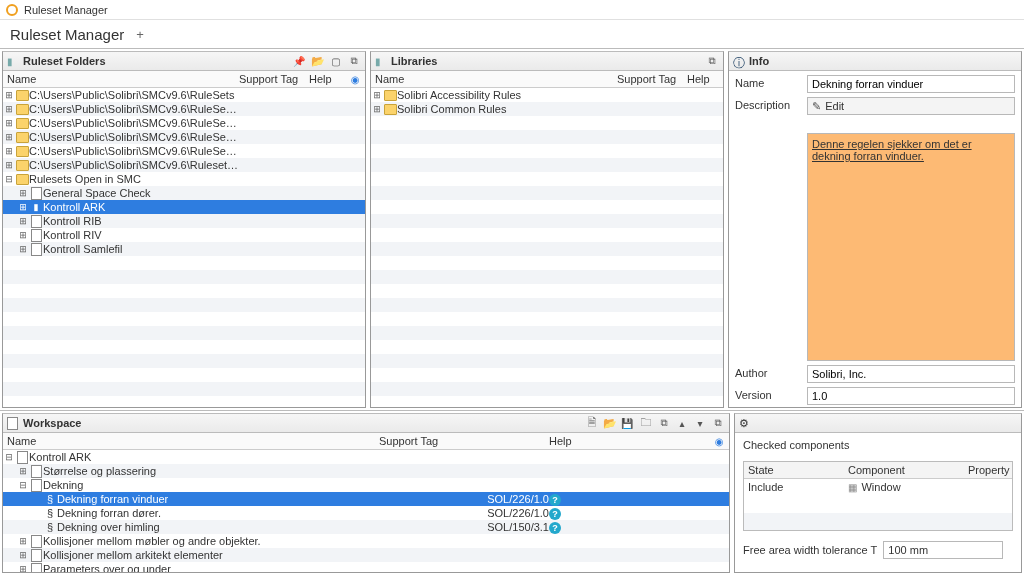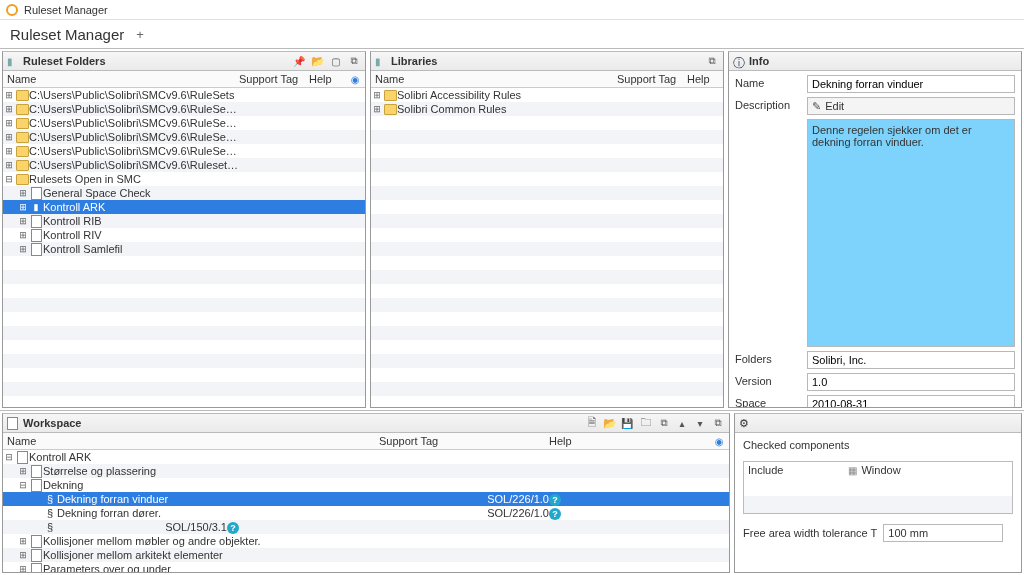--- a/index.html
+++ b/index.html
@@ -61,24 +61,24 @@
   .sec-icon::before { content: "§"; font-size:11px; }
   .sel .sec-icon::before { color:#fff; }
   .help-icon { width:12px; height:12px; border-radius:50%; background:#23a8cc; color:#fff; font-size:9px; font-weight:bold; display:inline-flex; align-items:center; justify-content:center; }
   .help-icon::before { content:"?"; }
 
   
   .info-body { flex:1; overflow:auto; padding:4px 6px; display:flex; flex-direction:column; gap:4px; }
   .info-row { display:flex; align-items:flex-start; gap:8px; }
   .info-label { flex:0 0 64px; font-size:11px; padding-top:2px; }
   .info-input { flex:1; height:18px; border:1px solid #b8b8b8; background:#fff; padding:2px 4px; font-size:11px; }
-  .info-desc-col { flex:1; display:flex; flex-direction:column; gap:4px; }
+  .info-desc-col { flex:1; display:flex; flex-direction:column; gap:18px; }
   .editbar { height:18px; border:1px solid #b8b8b8; display:flex; align-items:center; gap:4px; padding:0 4px; background:#f4f4f4; }
   .editbar .pencil::before { content:"✎"; font-size:11px; color:#555; }
-  .desc-area { height:228px; border:1px solid #b8b8b8; padding:4px; font-size:11px; overflow:auto; background:#7dd3fc; }
+  .desc-area { height:228px; border:1px solid #b8b8b8; padding:4px; font-size:11px; overflow:auto; background:#fdba74;text-decoration:underline; }
 
   
   .params-body { flex:1; padding:6px 8px; overflow:auto; display:flex; flex-direction:column; gap:10px; }
   .param-table { border:1px solid #bbb; }
   .param-table .pth { display:flex; height:17px; background:#f4f4f4; border-bottom:1px solid #ccc; font-size:11px; }
   .param-table .pth div { padding:2px 4px; }
   .pc-state { flex:0 0 100px; }
   .pc-comp  { flex:0 0 120px; }
   .pc-prop  { flex:1; }
   .param-row { display:flex; height:17px; font-size:11px; }
@@ -283,21 +283,21 @@
           <div class="info-label">Description</div>
           <div class="info-desc-col">
             <div class="editbar">
               <span class="pencil"></span>
               <span>Edit</span>
             </div>
             <div class="desc-area">Denne regelen sjekker om det er dekning forran vinduer.</div>
           </div>
         </div>
         <div class="info-row">
-          <div class="info-label">Folders</div>
+          <div class="info-label">Author</div>
           <input class="info-input" value="Solibri, Inc." style="">
         </div>
         <div class="info-row">
           <div class="info-label">Version</div>
           <input class="info-input" value="1.0" style="">
         </div>
         <div class="info-row">
           <div class="info-label">Space</div>
           <input class="info-input" value="2010-08-31" style="">
         </div>
@@ -370,20 +370,21 @@
             <span class="icon sec-icon"></span>
             <span class="txt">Dekning forran dører.</span>
             <span class="sup2">SOL/226/1.0</span>
             <span class="help2"><span class="help-icon"></span></span>
             <span class="end"></span>
           </div>
           <div class="trow">
             <span class="indent" style="width:28px"></span>
             <span class="exp"></span>
             <span class="icon sec-icon"></span>
+            <span class="txt">Dekning over himling</span>
             <span class="sup2">SOL/150/3.1</span>
             <span class="help2"><span class="help-icon"></span></span>
             <span class="end"></span>
           </div>
           <div class="trow">
             <span class="indent" style="width:14px"></span>
             <span class="exp">⊞</span>
             <span class="icon doc-icon"></span>
             <span class="txt">Kollisjoner mellom møbler og andre objekter.</span>
             <span class="sup2"></span>
@@ -411,20 +412,25 @@
         </div>
     </div>
 
     <div class="panel panel-params">
       <div class="panel-header">
         <span class="ph-lead gear-icon"></span>
       </div>
       <div class="params-body">
         <div>Checked components</div>
         <div class="param-table">
+          <div class="pth">
+            <div class="pc-state">State</div>
+            <div class="pc-comp">Component</div>
+            <div class="pc-prop">Property</div>
+          </div>
           <div class="param-row">
             <div class="pc-state">Include</div>
             <div class="pc-comp"><span class="winicon"></span><span>Window</span></div>
             <div class="pc-prop"></div>
           </div>
           <div class="param-extra"></div>
         </div>
         <div class="param-free">
           <span>Free area width tolerance T</span>
           <span class="unitbox">100 mm</span>

